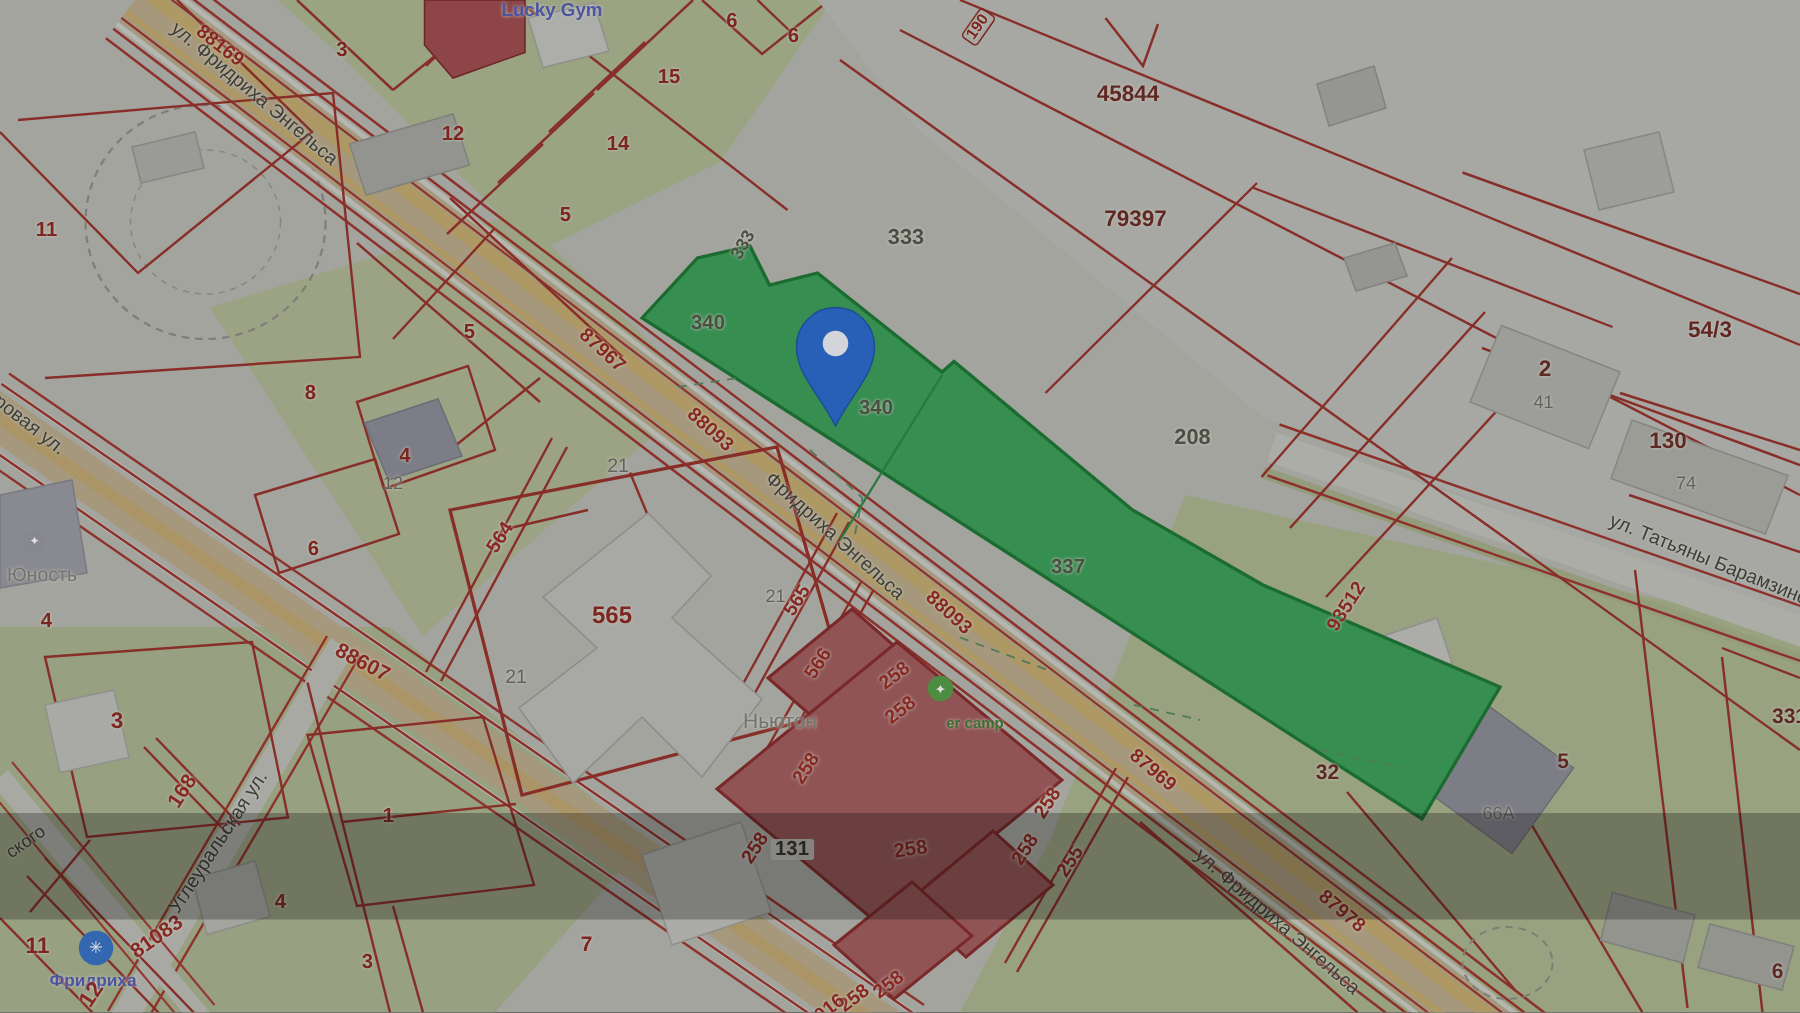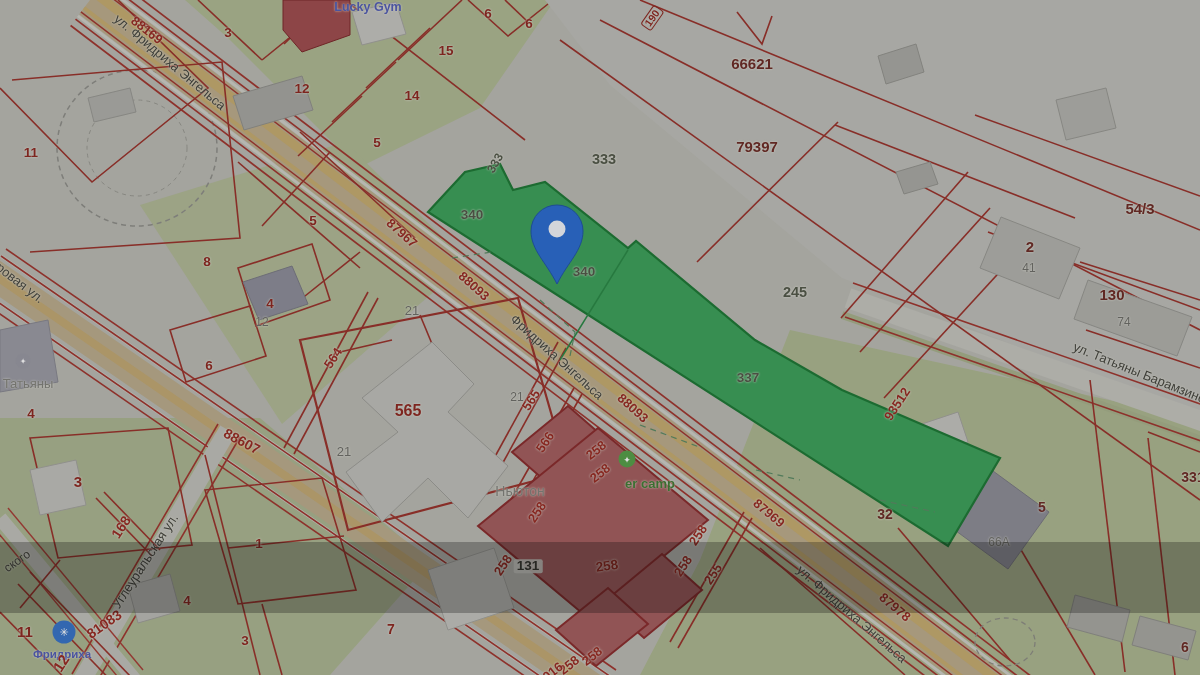--- a/index.html
+++ b/index.html
@@ -10,21 +10,21 @@
       transform:translate(-50%,-50%) rotate(var(--r,0deg));
       text-shadow:0 0 2px rgba(232,232,222,.75),0 0 3px rgba(232,232,222,.45);}
   .rednum{color:#8f2a22;font-size:13.5px;font-weight:bold;}
   .redv{color:#9a2d24;font-size:13px;font-weight:bold;}
   .brownnum{color:#6e2d26;font-size:15px;font-weight:bold;}
   .greynum{color:#545a4a;font-size:13.5px;font-weight:bold;}
   .greysm{color:#70706a;font-size:12px;}
   .street{color:#47473f;font-size:13px;}
   .bluepoi{color:#5560b5;font-size:12.5px;font-weight:bold;}
   .greypoi{color:#84847c;font-size:14px;}
-  .greenpoi{color:#447e36;font-size:13px;font-weight:bold;}
+  .greenpoi{color:#447e36;font-size:10px;font-weight:bold;}
   .chip{background:rgba(212,212,204,.92);color:#3a3a32;font-size:13.5px;font-weight:bold;
         padding:0 3px;border-radius:2px;text-shadow:none;}
   .redbox{border:1.5px solid #8f2a22;border-radius:3px;padding:0 2px;font-size:10.5px;}
   .fs12{font-size:12px}.fs13{font-size:13px}.fs14{font-size:14px}.fs145{font-size:14.5px}
   .fs15{font-size:15px}.fs16{font-size:16px}.fs115{font-size:11.5px}
   .poi{position:absolute;z-index:2;border-radius:50%;display:flex;align-items:center;
        justify-content:center;color:#fff;transform:translate(-50%,-50%);}
   #poi-nagorny{left:64px;top:632px;width:23px;height:23px;background:#3a76c8;font-size:11px;}
   #poi-stadium{left:23px;top:361px;width:15px;height:15px;background:#9a9aa4;font-size:8px;}
   #poi-camp{left:627px;top:459px;width:17px;height:17px;background:#58a14a;font-size:9px;}
@@ -206,29 +206,29 @@
 <span class="lb rednum" style="left:228px;top:33px">3</span>
 <span class="lb rednum" style="left:488px;top:14px">6</span>
 <span class="lb rednum" style="left:529px;top:24px">6</span>
 <span class="lb rednum" style="left:446px;top:51px">15</span>
 <span class="lb rednum" style="left:412px;top:96px">14</span>
 <span class="lb rednum" style="left:302px;top:89px">12</span>
 <span class="lb rednum" style="left:377px;top:143px">5</span>
 <span class="lb rednum" style="left:31px;top:153px">11</span>
 <span class="lb rednum" style="left:313px;top:221px">5</span>
 <span class="lb rednum redbox" style="left:652px;top:18px;--r:-55deg">190</span>
-<span class="lb brownnum" style="left:752px;top:63px">66621</span>
+<span class="lb brownnum" style="left:752px;top:63px">45844</span>
 <span class="lb brownnum" style="left:757px;top:146px">79397</span>
 <span class="lb greynum fs145" style="left:604px;top:159px">333</span>
 <span class="lb greynum fs12" style="left:495px;top:163px;--r:-60deg">333</span>
 <span class="lb greynum" style="left:472px;top:215px">340</span>
 <span class="lb greynum" style="left:584px;top:272px">340</span>
-<span class="lb greynum" style="left:748px;top:378px">337</span>
-<span class="lb greynum fs145" style="left:795px;top:292px">245</span>
-<span class="lb brownnum" style="left:1140px;top:208px">54/3</span>
+<span class="lb greynum" style="left:712px;top:378px">337</span>
+<span class="lb greynum fs145" style="left:795px;top:292px">208</span>
+<span class="lb brownnum" style="left:1140px;top:220px">54/3</span>
 <span class="lb brownnum" style="left:1030px;top:246px">2</span>
 <span class="lb greysm" style="left:1029px;top:268px">41</span>
 <span class="lb brownnum" style="left:1112px;top:294px">130</span>
 <span class="lb greysm" style="left:1124px;top:322px">74</span>
 <span class="lb street" style="left:1143px;top:374px;--r:22deg">ул. Татьяны Барамзиной</span>
 <span class="lb redv" style="left:897px;top:404px;--r:-57deg">93512</span>
 <span class="lb redv" style="left:402px;top:233px;--r:42deg">87967</span>
 <span class="lb redv" style="left:474px;top:286px;--r:42deg">88093</span>
 <span class="lb street" style="left:557px;top:357px;--r:42deg">Фридриха Энгельса</span>
 <span class="lb redv" style="left:633px;top:408px;--r:42deg">88093</span>
@@ -240,32 +240,32 @@
 <span class="lb redv" style="left:600px;top:473px;--r:-38deg">258</span>
 <span class="lb redv" style="left:537px;top:512px;--r:-57deg">258</span>
 <span class="lb redv" style="left:503px;top:565px;--r:-57deg">258</span>
 <span class="lb redv" style="left:698px;top:535px;--r:-57deg">258</span>
 <span class="lb redv" style="left:683px;top:566px;--r:-57deg">258</span>
 <span class="lb redv" style="left:592px;top:656px;--r:-38deg">258</span>
 <span class="lb redv" style="left:569px;top:665px;--r:-38deg">258</span>
 <span class="lb redv" style="left:547px;top:676px;--r:-38deg">89016</span>
 <span class="lb chip" style="left:528px;top:566px">131</span>
 <span class="lb rednum" style="left:607px;top:566px;--r:-8deg">258</span>
-<span class="lb greypoi" style="left:520px;top:491px">Ньютон</span>
+<span class="lb greypoi" style="left:520px;top:480px">Ньютон</span>
 <span class="lb greenpoi" style="left:650px;top:483px">er camp</span>
 <span class="lb rednum fs16" style="left:408px;top:411px">565</span>
 <span class="lb redv" style="left:333px;top:358px;--r:-57deg">564</span>
 <span class="lb redv" style="left:531px;top:400px;--r:-57deg">565</span>
 <span class="lb redv" style="left:545px;top:442px;--r:-57deg">566</span>
 <span class="lb greysm fs13" style="left:412px;top:310px">21</span>
 <span class="lb greysm fs13" style="left:344px;top:451px">21</span>
 <span class="lb greysm" style="left:517px;top:397px">21</span>
 <span class="lb redv fs14" style="left:242px;top:441px;--r:28deg">88607</span>
 <span class="lb street" style="left:14px;top:278px;--r:38deg">Боровая ул.</span>
-<span class="lb greypoi fs13" style="left:28px;top:383px">Татьяны</span>
+<span class="lb greypoi fs13" style="left:28px;top:383px">Юность</span>
 <span class="lb rednum" style="left:207px;top:262px">8</span>
 <span class="lb rednum" style="left:270px;top:304px">4</span>
 <span class="lb greysm" style="left:262px;top:322px">12</span>
 <span class="lb rednum" style="left:209px;top:366px">6</span>
 <span class="lb rednum" style="left:31px;top:414px">4</span>
 <span class="lb rednum fs15" style="left:78px;top:481px">3</span>
 <span class="lb redv fs14" style="left:121px;top:527px;--r:-57deg">168</span>
 <span class="lb street" style="left:145px;top:561px;--r:-57deg">Углеуральская ул.</span>
 <span class="lb redv fs14" style="left:104px;top:624px;--r:-35deg">81083</span>
 <span class="lb street fs12" style="left:17px;top:561px;--r:-35deg">ского</span>

